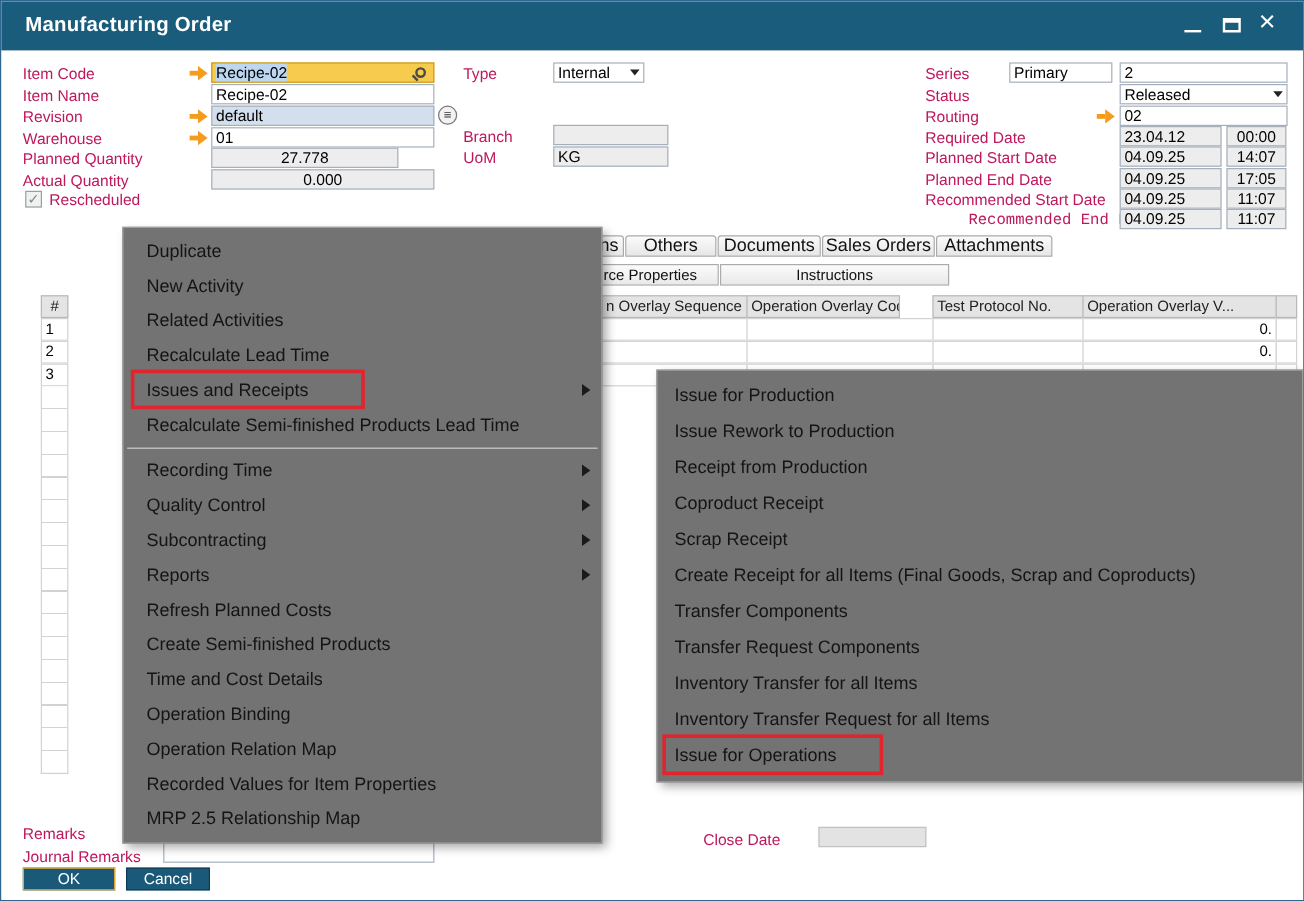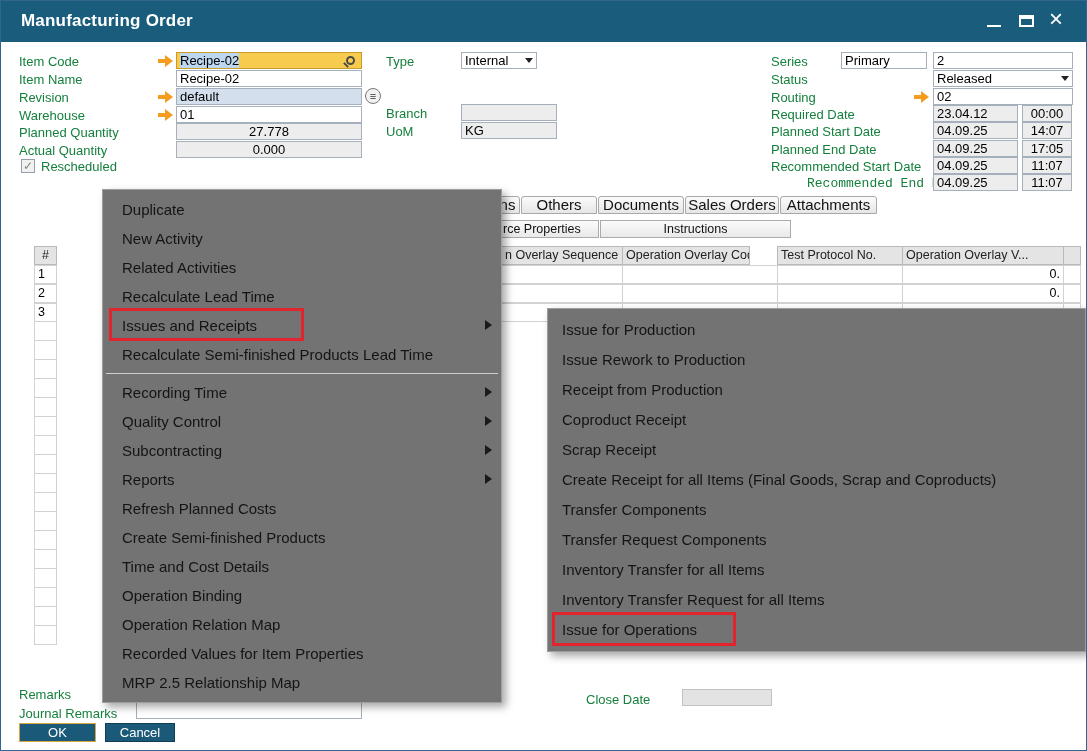--- a/index.html
+++ b/index.html
@@ -8,21 +8,21 @@
 
   
   .titlebar { position: absolute; left: 0; top: 0; width: 100%; height: 41px; background: #195C7B; }
   .title { position: absolute; left: 20px; top: 10px; color: #FFFFFF; font-size: 17px; font-weight: bold; letter-spacing: .2px; }
   .win-btn { position: absolute; top: 0; width: 30px; height: 41px; cursor: pointer; }
   .min-glyph { position: absolute; left: 8px; top: 24px; width: 14px; height: 2px; background: #FFFFFF; }
   .max-glyph { position: absolute; left: 8px; top: 14px; width: 15px; height: 12px; border: 2px solid #FFFFFF; border-top-width: 4px; }
   .close-glyph { position: absolute; left: 6px; top: 5px; color: #FFFFFF; font-size: 24px; line-height: 26px; }
 
   
-  .lbl { position: absolute; font-size: 13px; line-height: 17px; color: #15803d; white-space: nowrap; }
+  .lbl { position: absolute; font-size: 13px; line-height: 17px; color: #be185d; white-space: nowrap; }
   .fld { position: absolute; height: 17px; border: 1px solid #A6B0BC; background: #FFFFFF; font-size: 13px; line-height: 15px; padding: 0 3px; white-space: nowrap; overflow: hidden; color: #000; }
   .fld.gray { background: #EDEDEE; }
   .fld.right { text-align: center; }
   .fld.yellow { background: #F7CB4D; border-color: #C89B2A; }
   .fld.selblue { background: #D3DFEC; }
   .sel-text { background: #BDD7F0; }
   .combo-arrow { position: absolute; right: 3px; top: 5px; width: 0; height: 0; border-left: 4px solid transparent; border-right: 4px solid transparent; border-top: 5px solid #222; }
   .link-arrow { position: absolute; width: 15px; height: 12px; }
   .link-arrow::before { content: ""; position: absolute; left: 0; top: 4px; width: 7px; height: 4px; background: #F59C1E; }
   .link-arrow::after { content: ""; position: absolute; left: 7px; top: 0; width: 0; height: 0; border-top: 6px solid transparent; border-bottom: 6px solid transparent; border-left: 8px solid #F59C1E; }
@@ -87,21 +87,21 @@
   <div class="lbl" style="left:18px;top:88px;">Revision</div>
   <span class="link-arrow" style="left:157px;top:90px;"></span>
   <div class="fld selblue" style="left:175px;top:87px;width:186px;">default</div>
   <span class="cfl-icon" style="left:364px;top:87px;"></span>
 
   <div class="lbl" style="left:18px;top:106px;">Warehouse</div>
   <span class="link-arrow" style="left:157px;top:108px;"></span>
   <div class="fld" style="left:175px;top:105px;width:186px;">01</div>
 
   <div class="lbl" style="left:18px;top:123px;">Planned Quantity</div>
-  <div class="fld gray right" style="left:175px;top:122px;width:186px;">27.778</div>
+  <div class="fld gray right" style="left:175px;top:122px;width:156px;">27.778</div>
 
   <div class="lbl" style="left:18px;top:141px;">Actual Quantity</div>
   <div class="fld gray right" style="left:175px;top:140px;width:186px;">0.000</div>
 
   <span class="checkbox" style="left:20px;top:158px;"></span>
   <div class="lbl" style="left:40px;top:157px;">Rescheduled</div>
 
   <div class="lbl" style="left:385px;top:52px;">Type</div>
   <div class="fld" style="left:460px;top:51px;width:76px;">
     <span>Internal</span>

